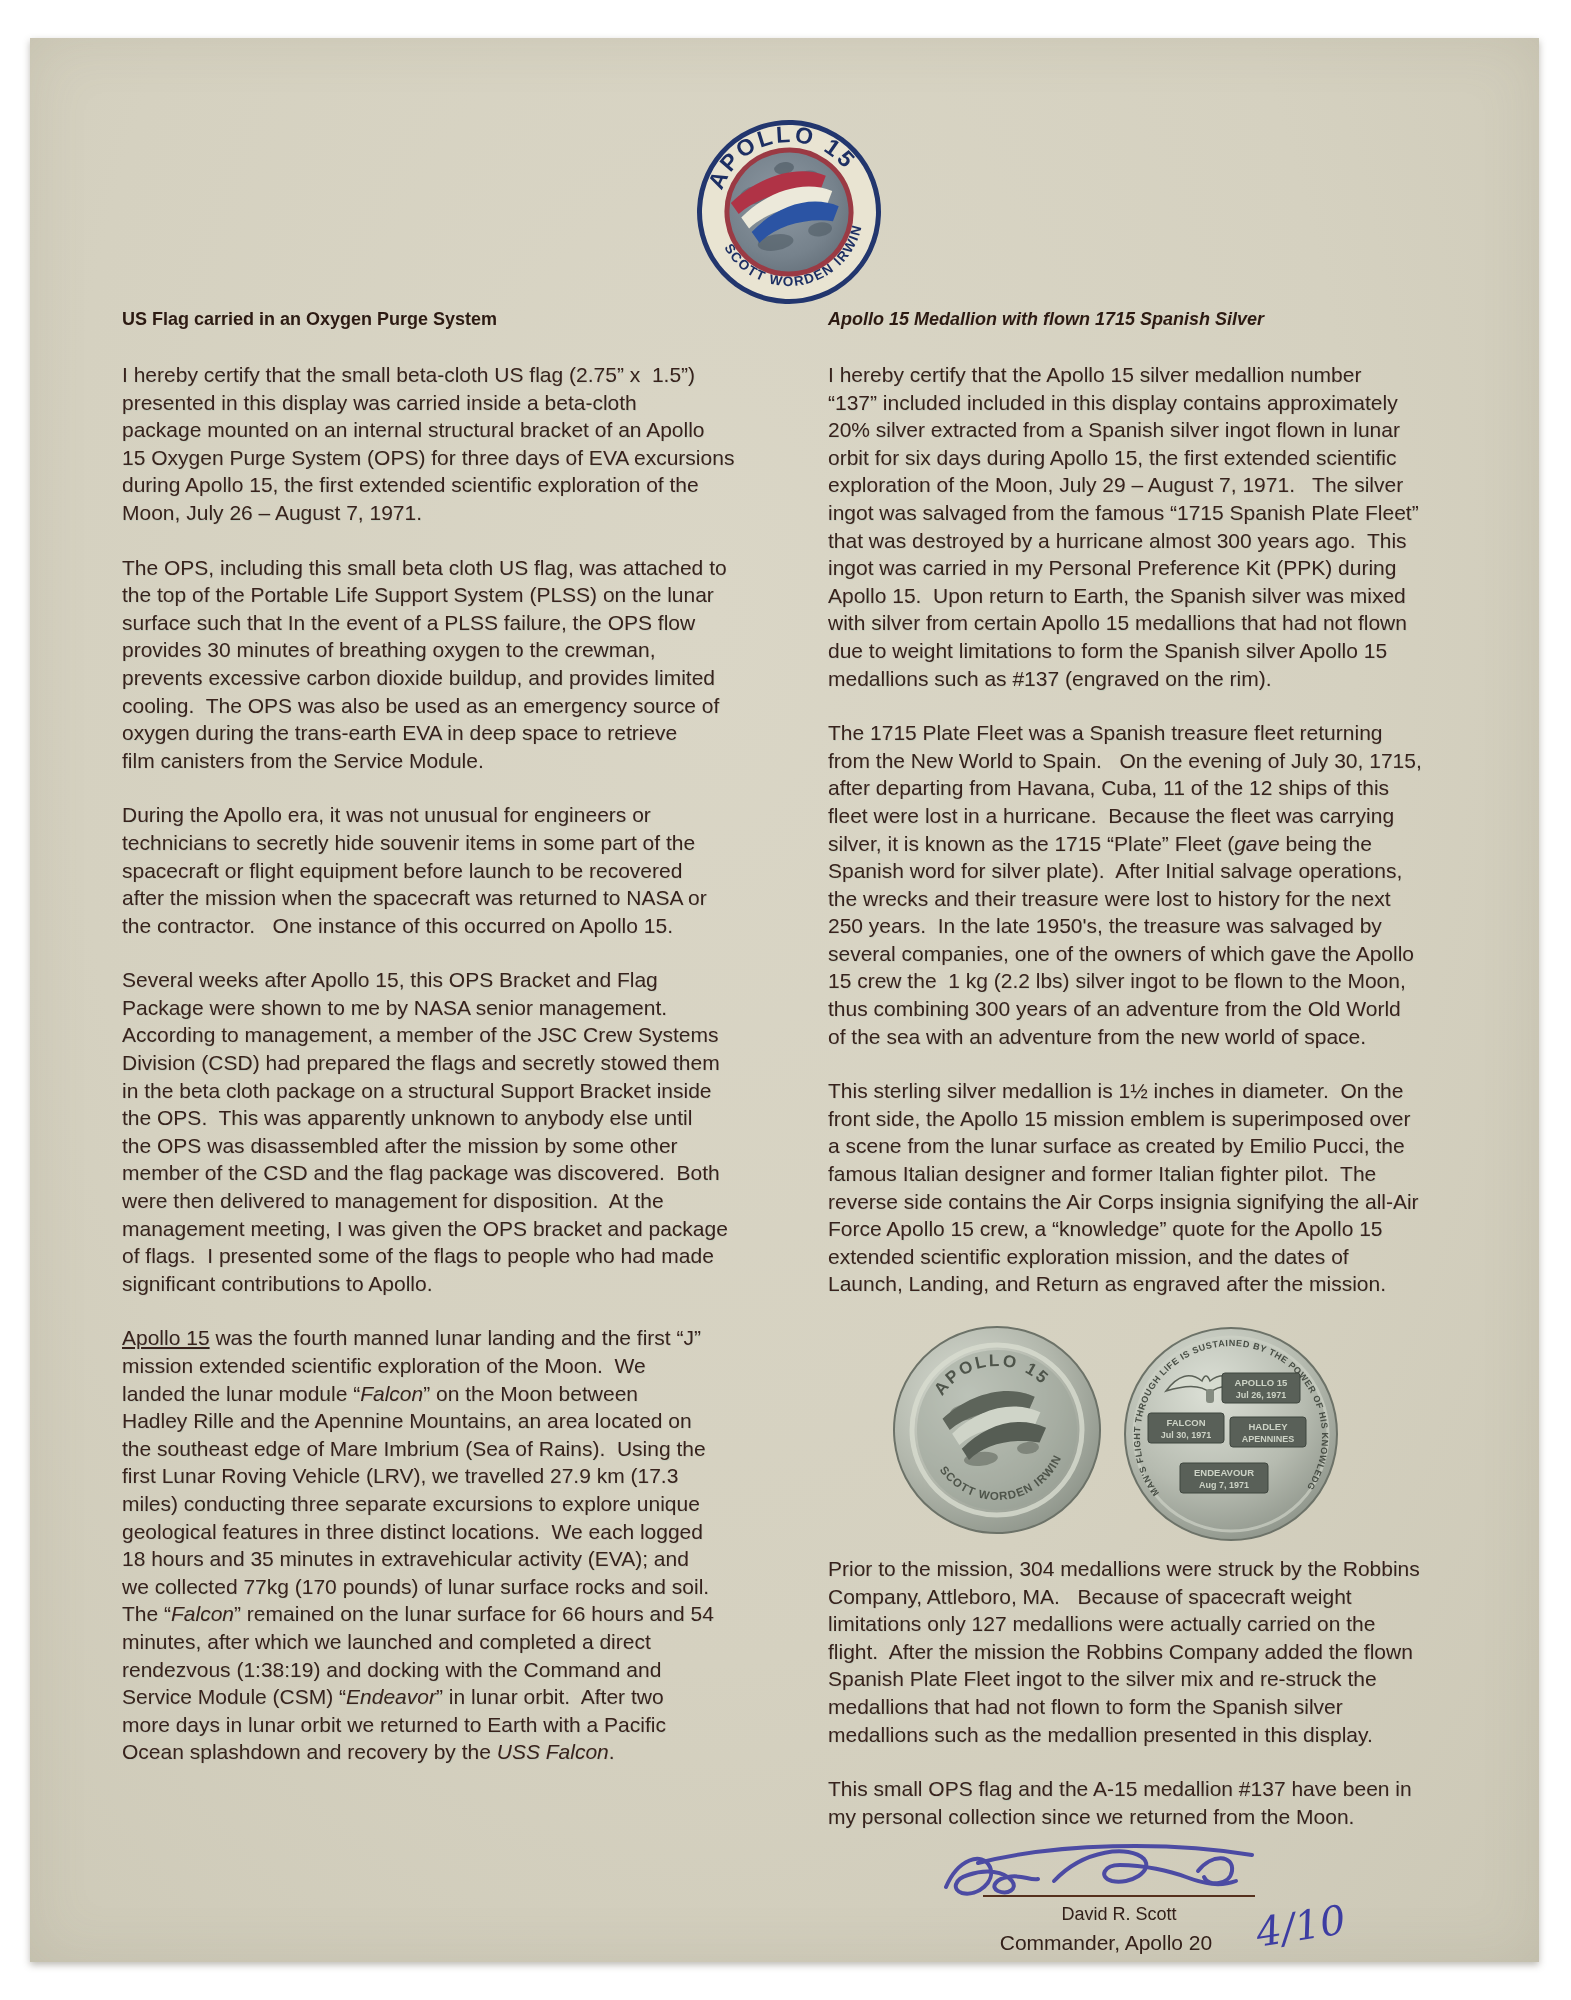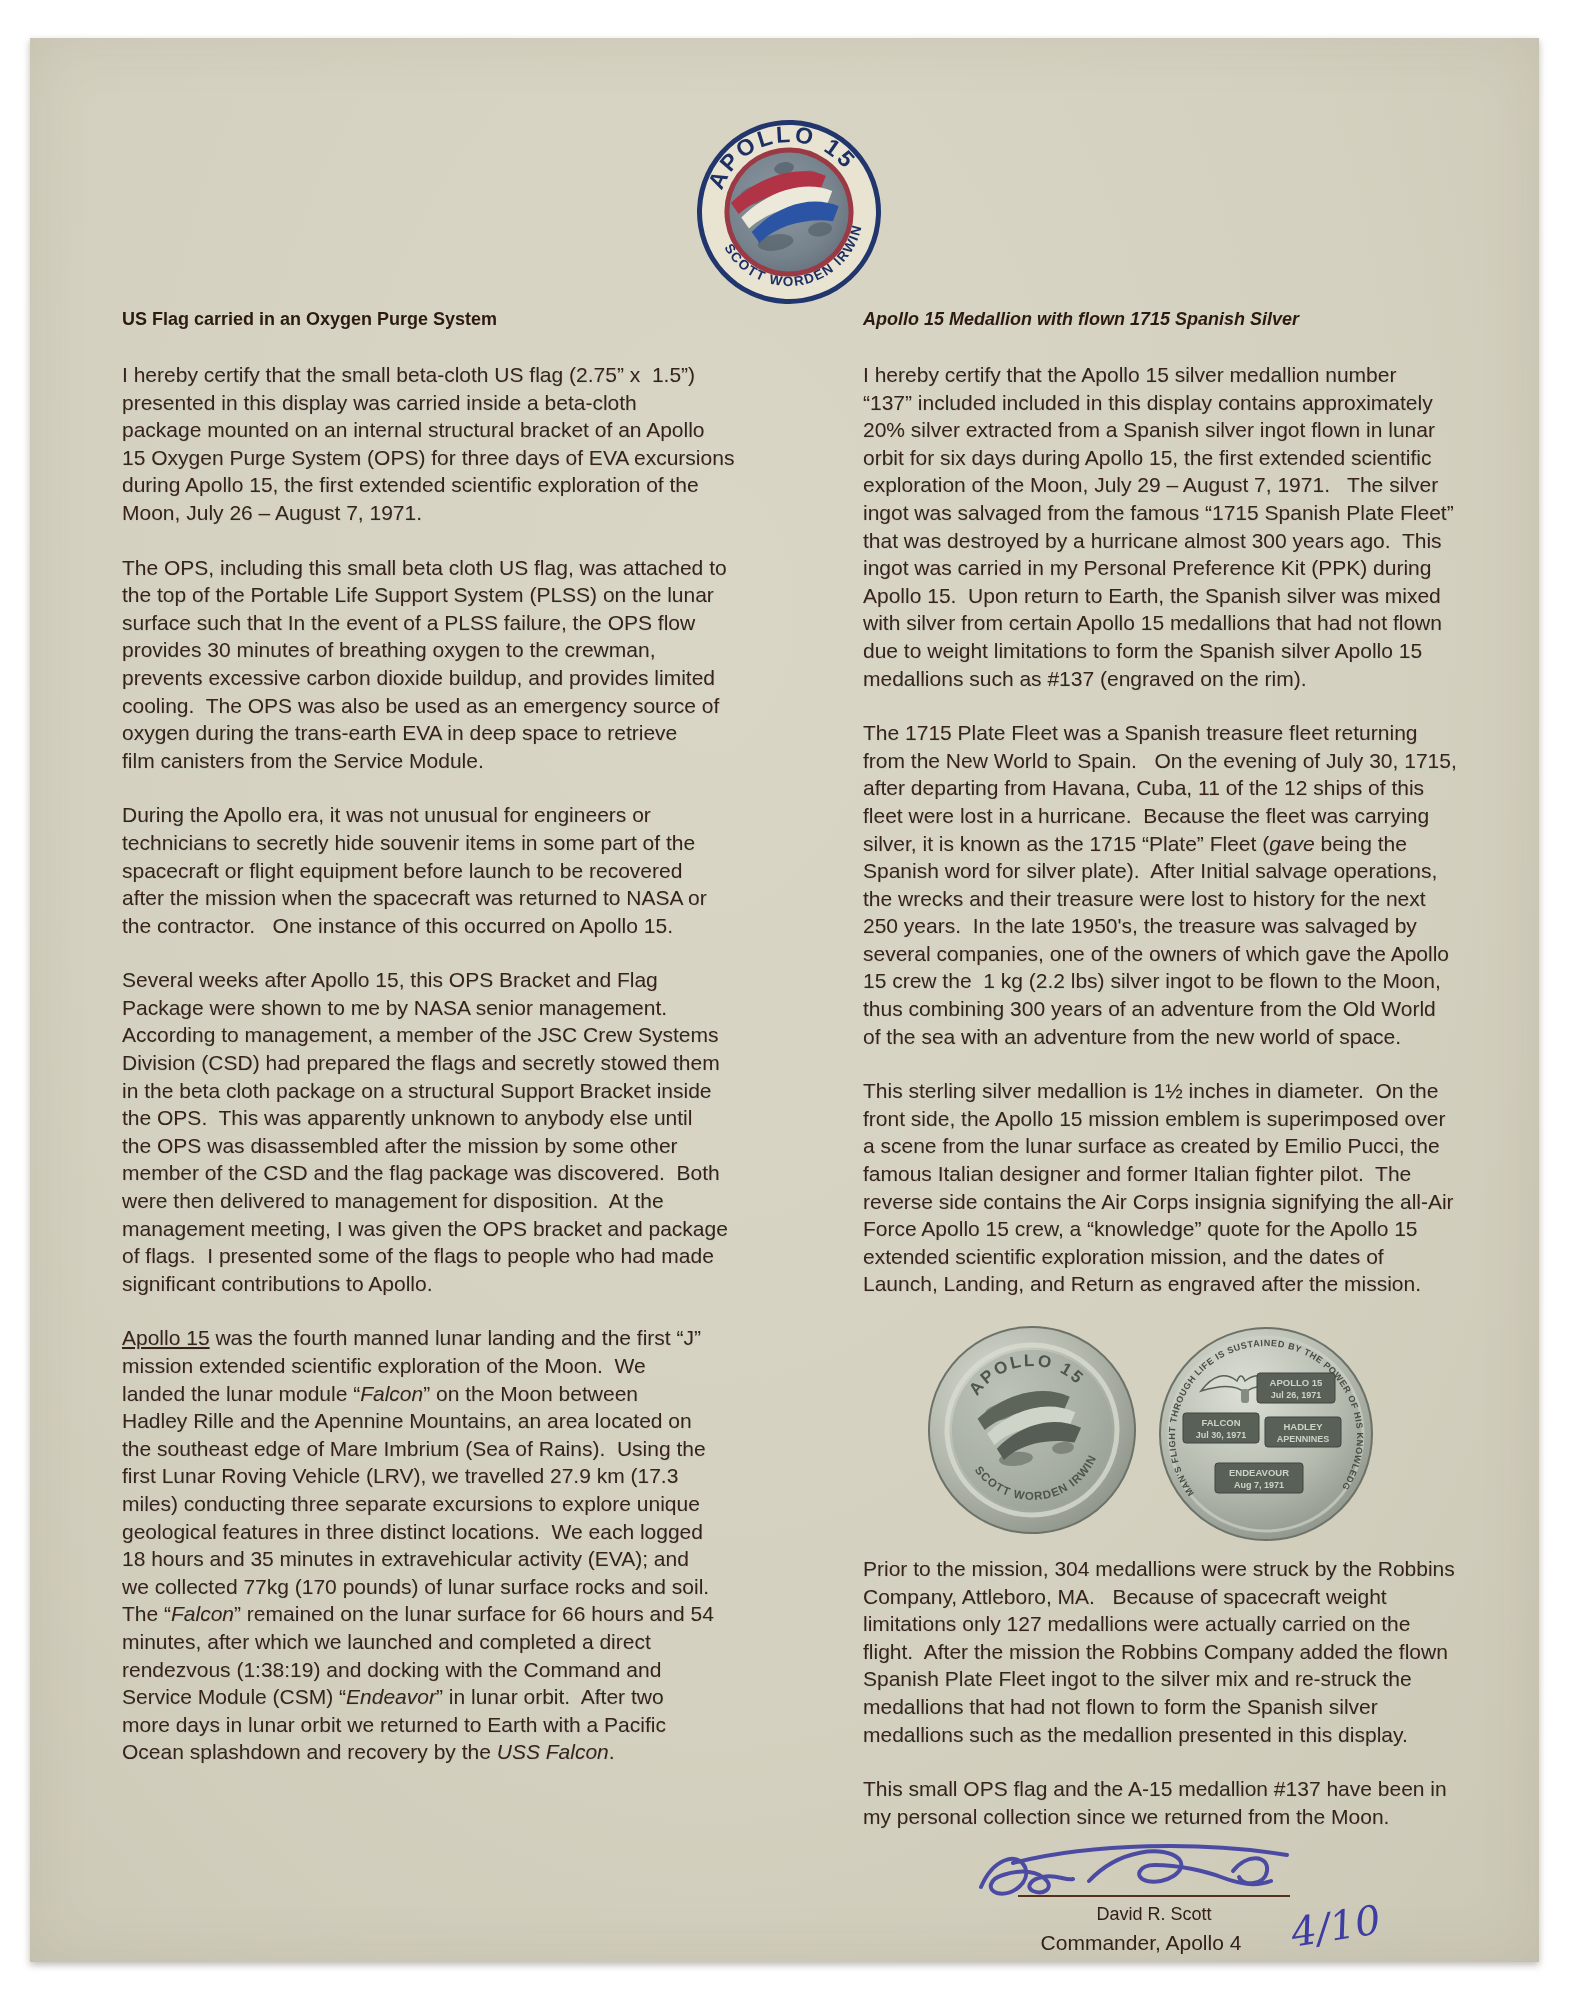--- a/index.html
+++ b/index.html
@@ -3,21 +3,21 @@
 <meta charset="utf-8">
 <style>
   html,body{margin:0;padding:0;background:#ffffff;}
   .canvas{position:relative;width:1571px;height:2000px;background:#ffffff;overflow:hidden;
           font-family:"Liberation Sans",sans-serif;}
   .paper{position:absolute;left:30px;top:38px;width:1509px;height:1924px;
          background:radial-gradient(ellipse at 45% 30%, #dad6c6 0%, #d5d1c0 55%, #ccc8b6 100%);
          box-shadow:0 3px 7px rgba(90,85,70,.4), inset 0 0 60px rgba(120,115,95,.14);}
   .col{position:absolute;color:#38221c;font-size:21px;line-height:27.6px;}
   .col-left{left:92px;top:265px;width:648px;}
-  .col-right{left:833px;top:265px;width:675px;}
+  .col-right{left:798px;top:265px;width:675px;}
   .heading{font-size:18px;line-height:33px;font-weight:bold;color:#2c1a12;margin:0 0 25px 0;}
   .heading.italic{font-style:italic;}
   .para{white-space:pre-wrap;margin:0 0 27px 0;text-shadow:0.6px 0.8px 0 rgba(110,170,160,.18);}
   .medallion-row{display:flex;align-items:flex-start;padding-left:64px;gap:20px;height:216px;margin:4px 0 14px 0;}
   .patch-wrap{position:absolute;left:663px;top:78px;width:192px;height:192px;transform:rotate(-9deg);}
   .sig-block{position:relative;height:135px;margin-top:2px;}
   .sig-svg{position:absolute;left:108px;top:-22px;}
   .sig-line{position:absolute;left:155px;top:38px;width:272px;border-top:2px solid #55301d;}
   .sig-name{position:absolute;left:155px;top:44px;width:272px;text-align:center;font-size:18px;color:#33201a;}
   .sig-title{position:absolute;left:118px;top:72px;width:320px;text-align:center;font-size:21px;color:#33201a;}
@@ -233,19 +233,19 @@
         <svg class="sig-svg" width="340" height="80" viewBox="0 0 340 80">
           <g fill="none" stroke="#4545a2" stroke-width="4" stroke-linecap="round" opacity="0.95">
             <path d="M10,52 C22,24 46,16 54,32 C60,46 42,62 26,58 C16,55 18,44 32,40 C50,34 68,36 76,46 C82,54 72,60 62,56 C54,52 60,44 72,42 C86,39 94,46 102,44"></path>
             <path d="M118,46 C148,14 194,10 208,24 C218,36 194,50 176,46 C162,42 168,30 184,30 C208,30 234,36 250,42 C268,49 284,52 300,46"></path>
             <path d="M262,36 C276,18 298,20 296,36 C294,50 272,52 268,42"></path>
             <path d="M42,28 C120,8 232,6 316,20"></path>
           </g>
         </svg>
         <div class="sig-line"></div>
         <div class="sig-name">David R. Scott</div>
-        <div class="sig-title">Commander, Apollo 4</div>
+        <div class="sig-title">Commander, Apollo 20</div>
         <div class="sig-edition">4/10</div>
       </div>
     </div>
 
   </div>
 </div>
 
 </body></html>

